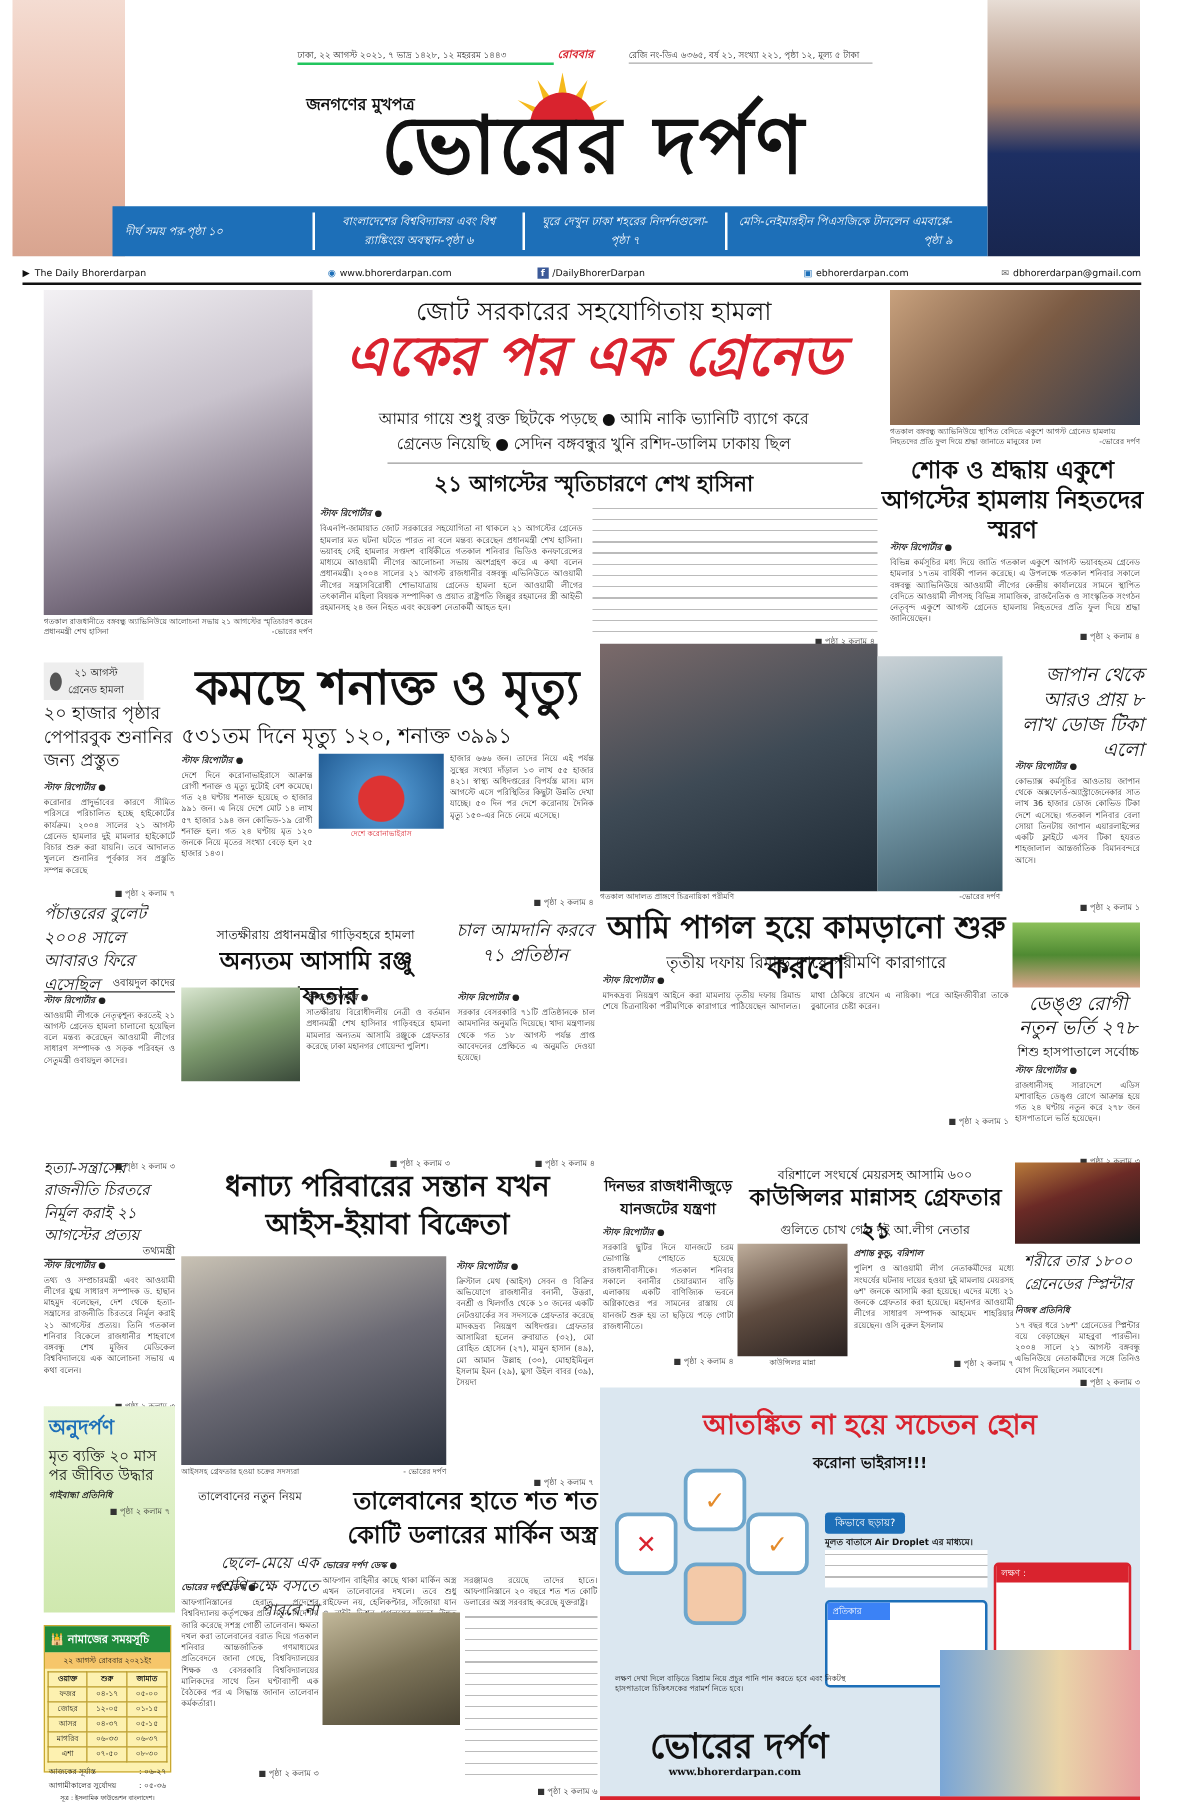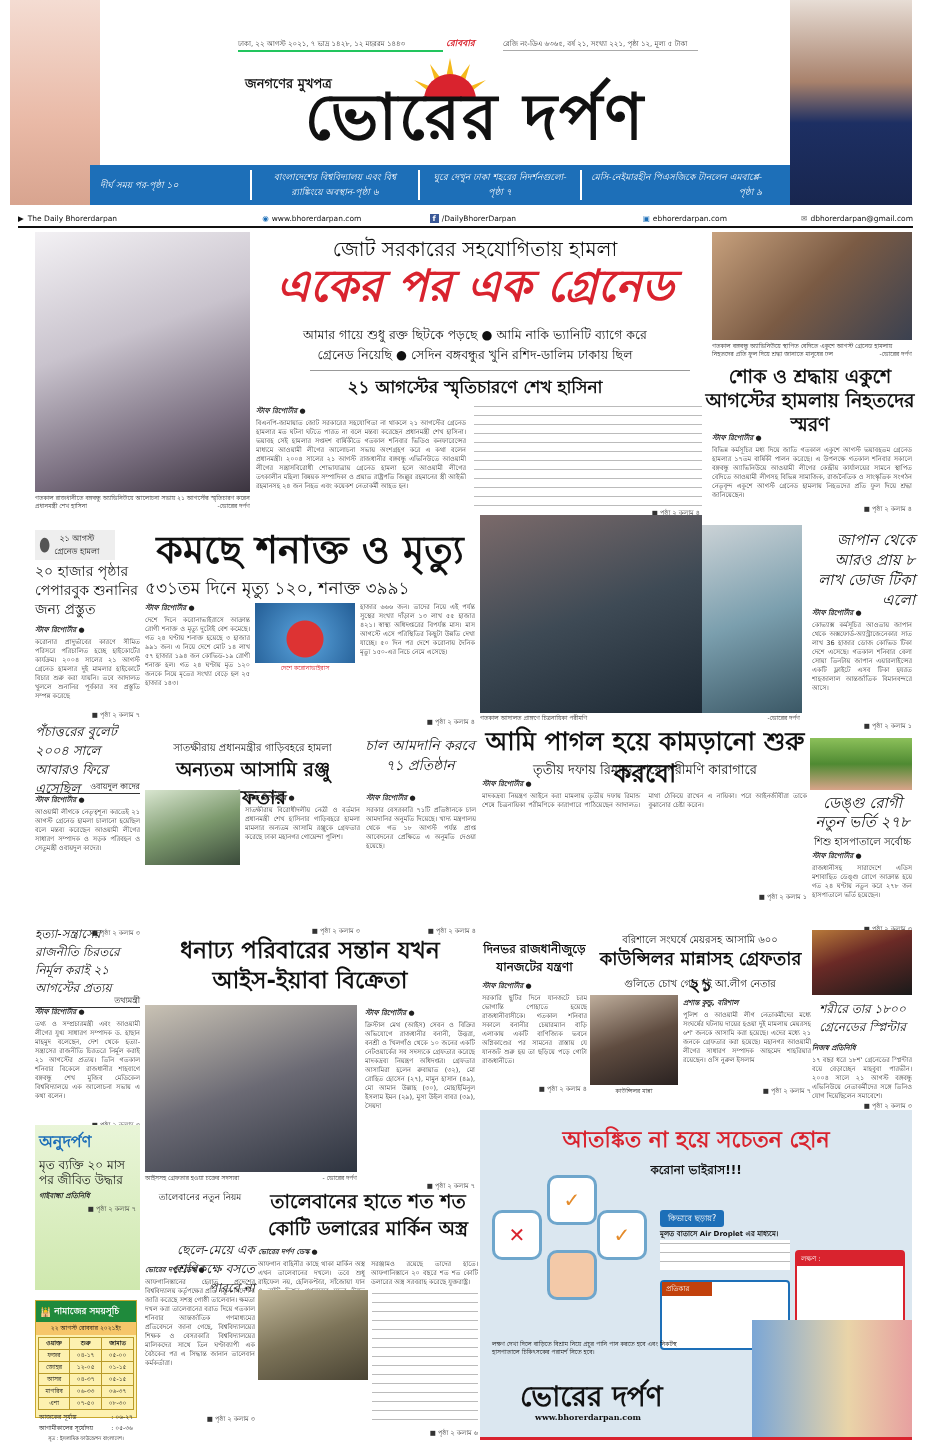--- a/index.html
+++ b/index.html
@@ -267,21 +267,21 @@
 </div>
 
 <div class="abs" style="left:145px;top:1190px;width:110px;text-align:center;font-size:9px">তালেবানের নতুন নিয়ম</div>
 <div class="abs" style="left:145px;top:1240px;width:110px;text-align:right;font-size:12.5px;line-height:19px;font-style:italic">ছেলে-মেয়ে এক শ্রেণিকক্ষে বসতে পারবে না</div>
 <div class="abs" style="left:145px;top:1262px;width:110px">
   <div class="reporter">ভোরের দর্পণ ডেস্ক ●</div>
   <div class="small" style="height:136px;overflow:hidden">আফগানিস্তানের হেরাত প্রদেশের বিশ্ববিদ্যালয় কর্তৃপক্ষের প্রতি নতুন নির্দেশনা জারি করেছে সশস্ত্র গোষ্ঠী তালেবান। ক্ষমতা দখল করা তালেবানের বরাত দিয়ে গতকাল শনিবার আন্তর্জাতিক গণমাধ্যমের প্রতিবেদনে জানা গেছে, বিশ্ববিদ্যালয়ের শিক্ষক ও বেসরকারি বিশ্ববিদ্যালয়ের মালিকদের সাথে তিন ঘণ্টাব্যাপী এক বৈঠকের পর এ সিদ্ধান্ত জানান তালেবান কর্মকর্তারা।</div>
   <div class="cont">■ পৃষ্ঠা ২ কলাম ৩</div>
 </div>
 
-<div class="abs" style="left:258px;top:1188px;width:220px;text-align:center;font-size:19px;font-weight:bold;line-height:27px">তালেবানের হাতে শত শত কোটি ডলারের মার্কিন অস্ত্র</div>
+<div class="abs" style="left:258px;top:1188px;width:220px;text-align:right;font-size:19px;font-weight:bold;line-height:27px">তালেবানের হাতে শত শত কোটি ডলারের মার্কিন অস্ত্র</div>
 <div class="abs" style="left:258px;top:1244px;width:220px">
   <div class="reporter">ভোরের দর্পণ ডেস্ক ●</div>
   <div class="small" style="column-count:2;column-gap:6px;height:36px;overflow:hidden">আফগান বাহিনীর কাছে থাকা মার্কিন অস্ত্র এখন তালেবানের দখলে। তবে শুধু রাইফেল নয়, হেলিকপ্টার, সাঁজোয়া যান ও নাইট ভিশন গগলসের মতো উন্নত সরঞ্জামও রয়েছে তাদের হাতে। আফগানিস্তানে ২০ বছরে শত শত কোটি ডলারের অস্ত্র সরবরাহ করেছে যুক্তরাষ্ট্র।</div>
 </div>
 <div class="abs photo" style="left:258px;top:1290px;width:110px;height:90px;background:linear-gradient(160deg,#c2b89a,#7d7459 50%,#4a4434)"></div>
 <div class="abs small lines" style="left:372px;top:1290px;width:106px;height:135px"></div>
 <div class="abs cont" style="left:378px;top:1428px;width:100px">■ পৃষ্ঠা ২ কলাম ৬</div>
 
 <div class="abs" style="left:480px;top:1110px;width:432px;height:330px;background:#dbe7f0;border-bottom:3px solid #d9232e">
   <div style="text-align:center;font-size:22px;color:#d9232e;font-weight:bold;margin-top:12px">আতঙ্কিত না হয়ে সচেতন হোন</div>
@@ -292,19 +292,19 @@
     <div style="position:absolute;left:105px;top:40px;width:50px;height:50px;border:3px solid #6ea6cc;border-radius:10px;background:#fff;text-align:center;line-height:44px;color:#e48b2b;font-size:20px">✓</div>
     <div style="position:absolute;left:55px;top:80px;width:50px;height:50px;border:3px solid #6ea6cc;border-radius:10px;background:#f3c9a8"></div>
   </div>
   <div style="position:absolute;left:180px;top:100px;background:#1d6fb8;color:#fff;font-size:8px;padding:2px 8px;border-radius:3px">কিভাবে ছড়ায়?</div>
   <div style="position:absolute;left:180px;top:118px;font-size:7px;font-weight:bold">মূলত বাতাসে Air Droplet এর মাধ্যমে।</div>
   <div class="lines" style="position:absolute;left:180px;top:130px;width:130px;height:30px"></div>
   <div style="position:absolute;left:315px;top:140px;width:110px;height:80px;background:#fff;border:2px solid #d9232e;border-radius:4px">
     <div style="background:#d9232e;color:#fff;font-size:7px;padding:1px 4px">লক্ষণ :</div>
   </div>
   <div style="position:absolute;left:180px;top:170px;width:130px;height:70px;background:#fff;border:2px solid #1d6fb8;border-radius:4px">
-    <div style="background:#c2410c;color:#fff;font-size:7px;padding:1px 4px;width:50px">প্রতিকার</div>
+    <div style="background:#3b82f6;color:#fff;font-size:7px;padding:1px 4px;width:50px">প্রতিকার</div>
   </div>
   <div style="position:absolute;left:12px;top:230px;width:200px;font-size:6px;line-height:8px">লক্ষণ দেখা দিলে বাড়িতে বিশ্রাম নিয়ে প্রচুর পানি পান করতে হবে এবং নিকটস্থ হাসপাতালে চিকিৎসকের পরামর্শ নিতে হবে।</div>
   <div style="position:absolute;right:0;top:210px;width:160px;height:117px;background:linear-gradient(90deg,#7aa6d6,#e9d4a8 60%,#e7a0a0)"></div>
   <div style="position:absolute;left:40px;top:265px;font-size:28px;font-weight:900">ভোরের দর্পণ</div>
   <div style="position:absolute;left:55px;top:302px;font-family:'DejaVu Serif',serif;font-size:8px;font-weight:bold">www.bhorerdarpan.com</div>
 </div>
 
 </body></html>

